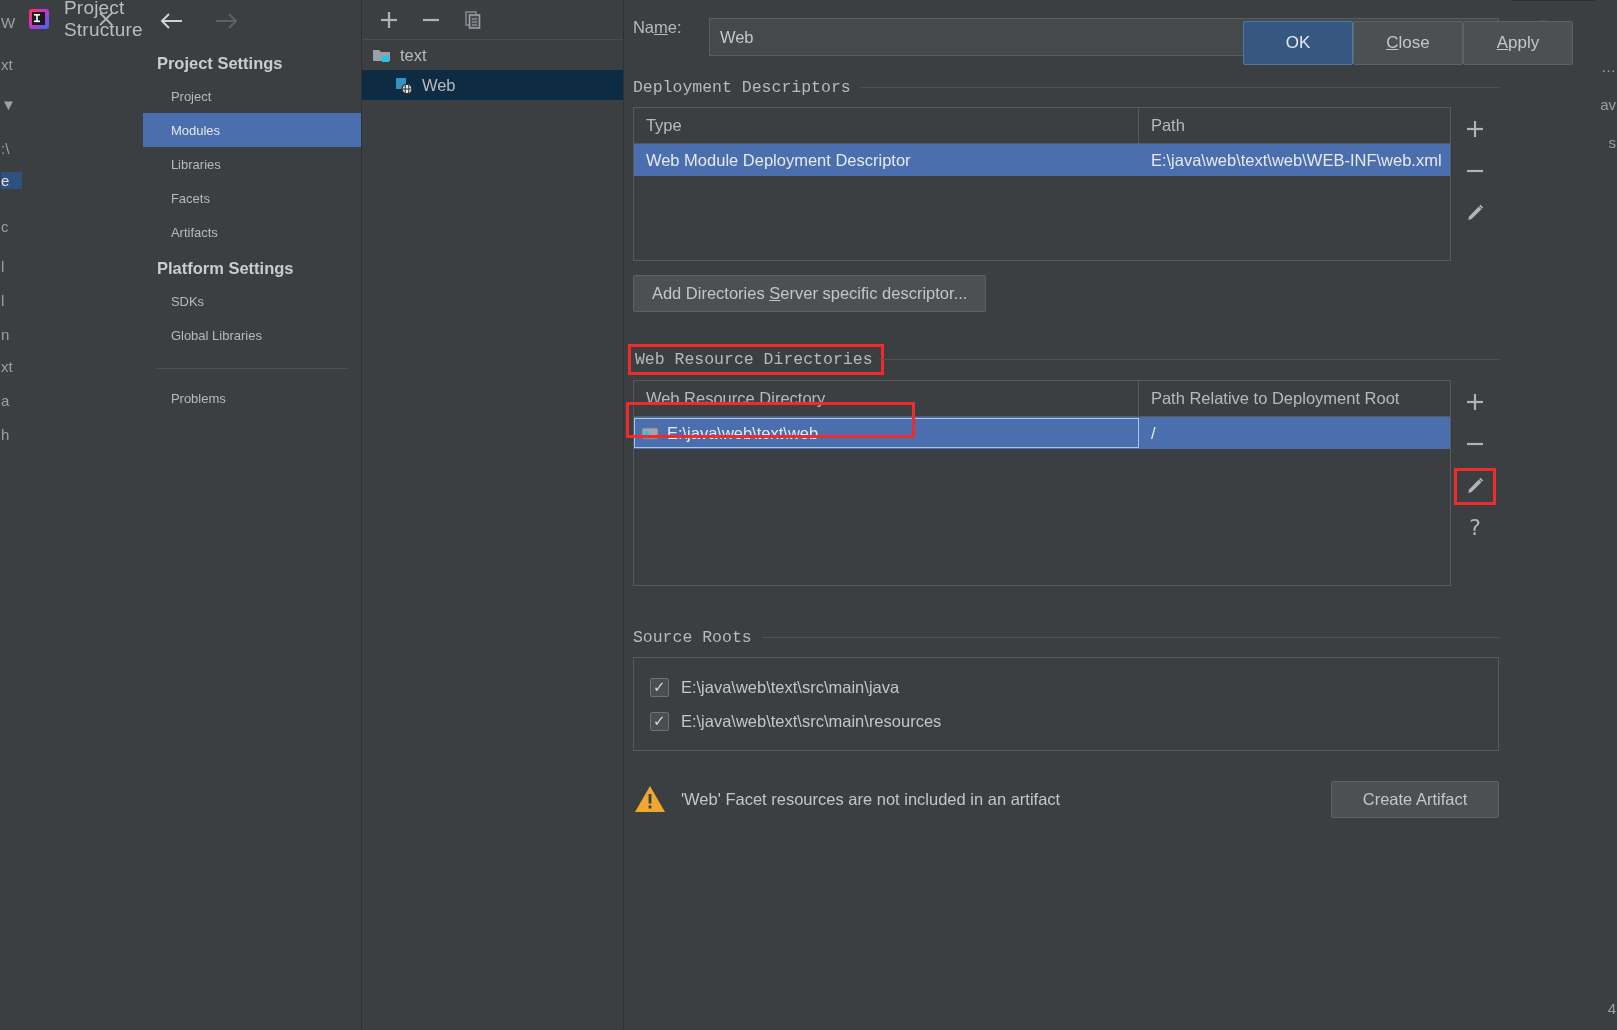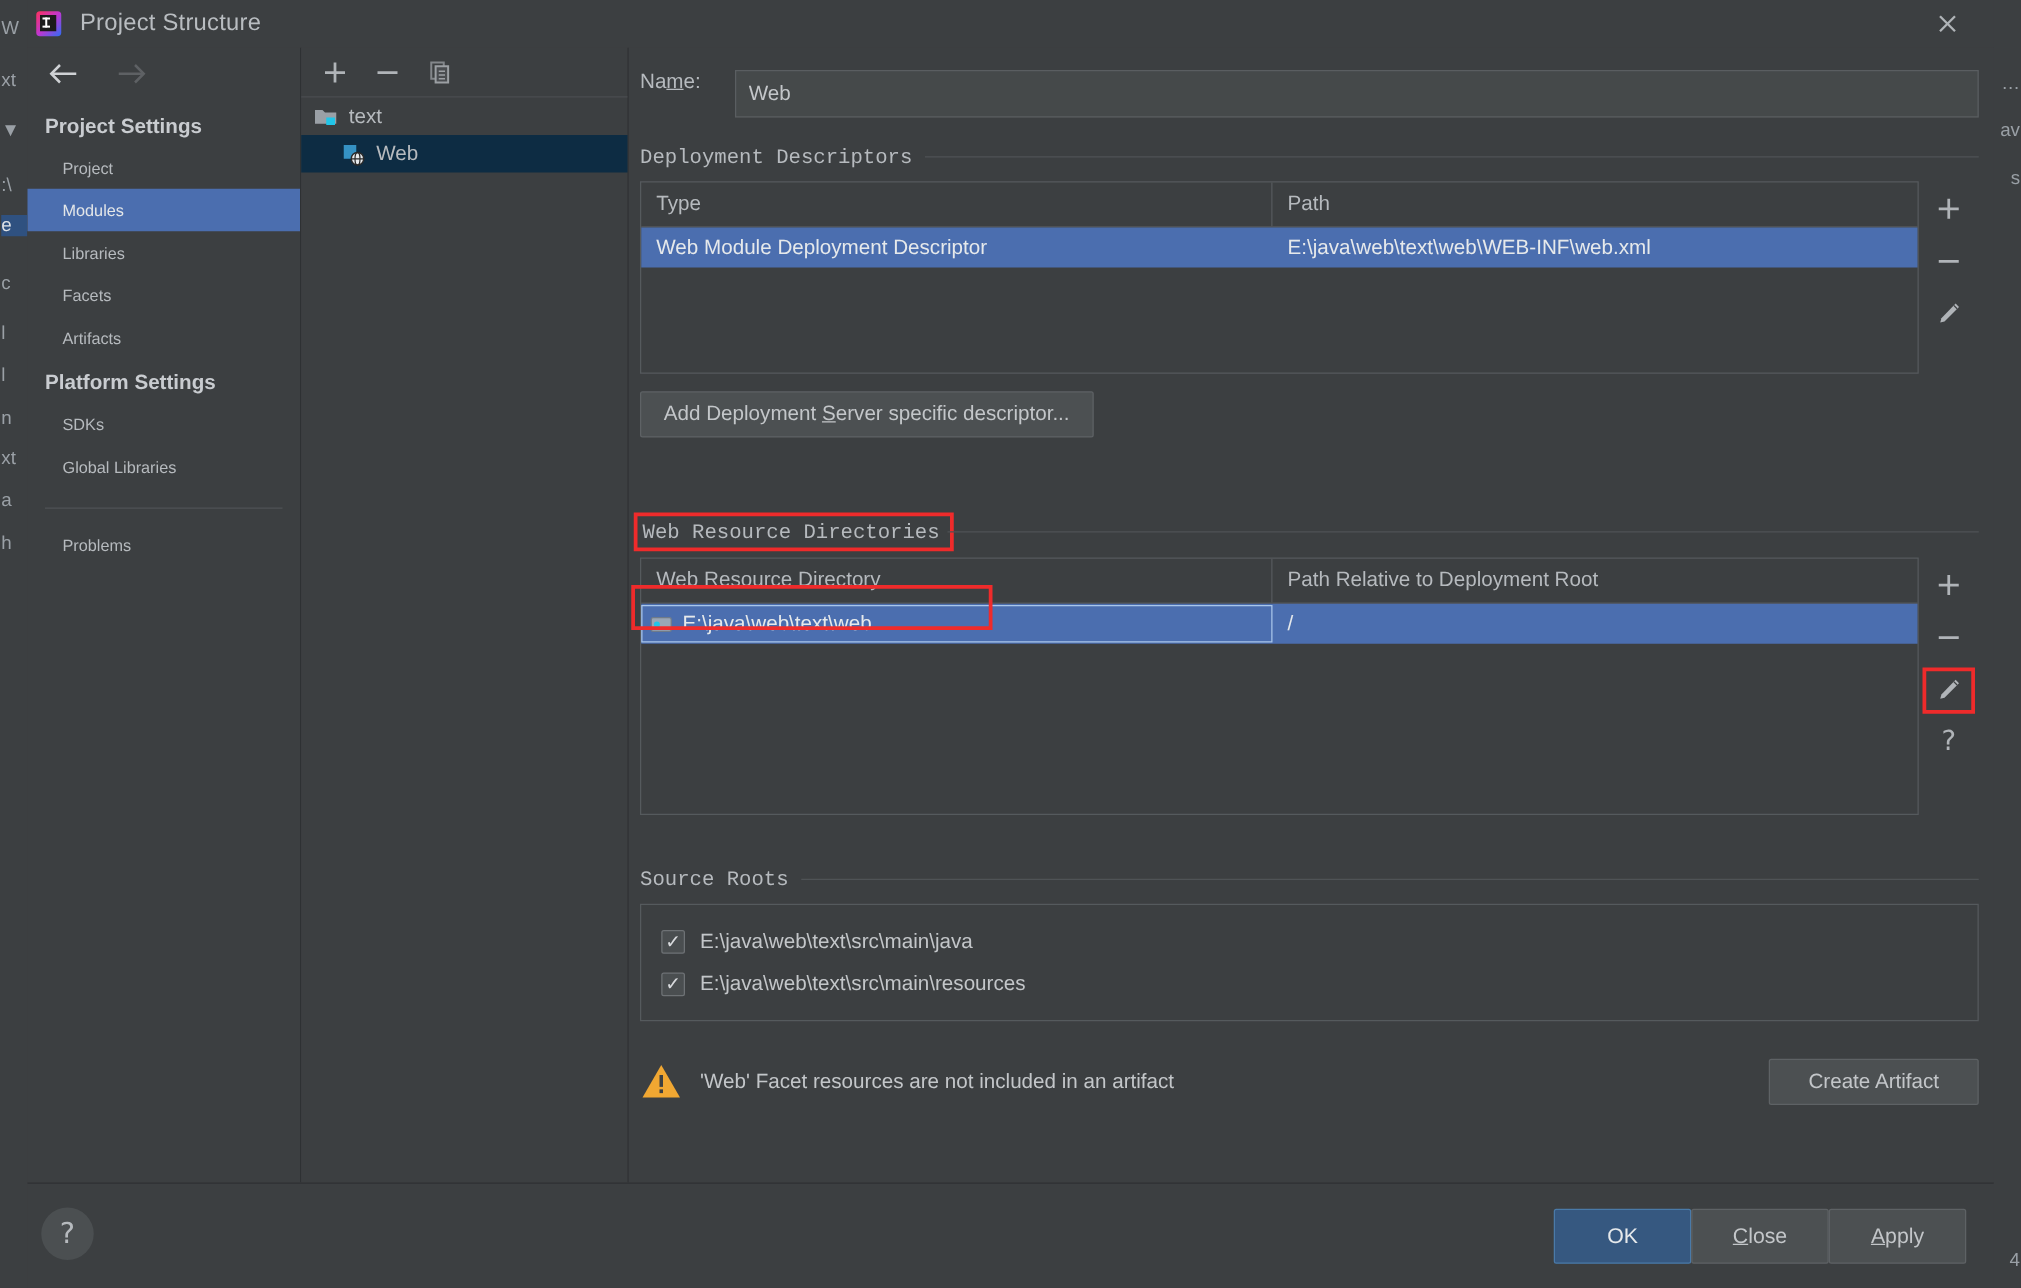--- a/index.html
+++ b/index.html
@@ -26,21 +26,21 @@
   }
   #ide-behind-right .ghost-line {
     position: absolute; right: 1px; color: #9aa0a6; font-size: 15px;
     white-space: nowrap; text-align: right; width: 21px; overflow: hidden;
   }
 
   
   #dialog {
     position: absolute; left: 22px; top: 0; width: 1573px; height: 1030px;
     background: #3c3f41; z-index: 5;
-    display: flex; flex-direction: column;
+    display: flex; flex-direction: row;
   }
 
   
   #titlebar {
     height: 38px; flex: 0 0 38px; background: #3c3f41;
     display: flex; align-items: center; position: relative;
   }
   #app-icon { width: 22px; height: 22px; margin-left: 6px; position: relative; flex: 0 0 22px; }
   #title-text {
     margin-left: 14px; color: #b9bdc1; font-size: 19px; letter-spacing: .2px;
@@ -424,25 +424,25 @@
             <svg class="pencil" viewBox="0 0 22 22">
               <path d="M16.5 2.8 L19.2 5.5 L7.6 17.1 L4.2 18.0 L5.1 14.6 Z" fill="#b0b4b8"></path>
               <path d="M15.0 4.3 L17.7 7.0" stroke="#3c3f41" stroke-width="1"></path>
             </svg>
           </span>
         </div>
       </div>
 
       <div id="add-descriptor-row">
         <button class="btn">
-          <span>Add Deployment </span><u>S</u><span>erver specific descriptor...</span>
+          <span>Add Directories </span><u>S</u><span>erver specific descriptor...</span>
         </button>
       </div>
 
-      <div class="sect-head highlight" style="margin-top:65px">
+      <div class="sect-head highlight" style="margin-top:37px">
         <span class="sect-title">Web Resource Directories</span>
         <span class="sect-line"></span>
       </div>
 
       <div class="table-block" style="position:relative">
         <div class="table-wrap">
           <div class="tbl-head">
             <div class="th c1">Web Resource Directory</div>
             <div class="th c2">Path Relative to Deployment Root</div>
           </div>

